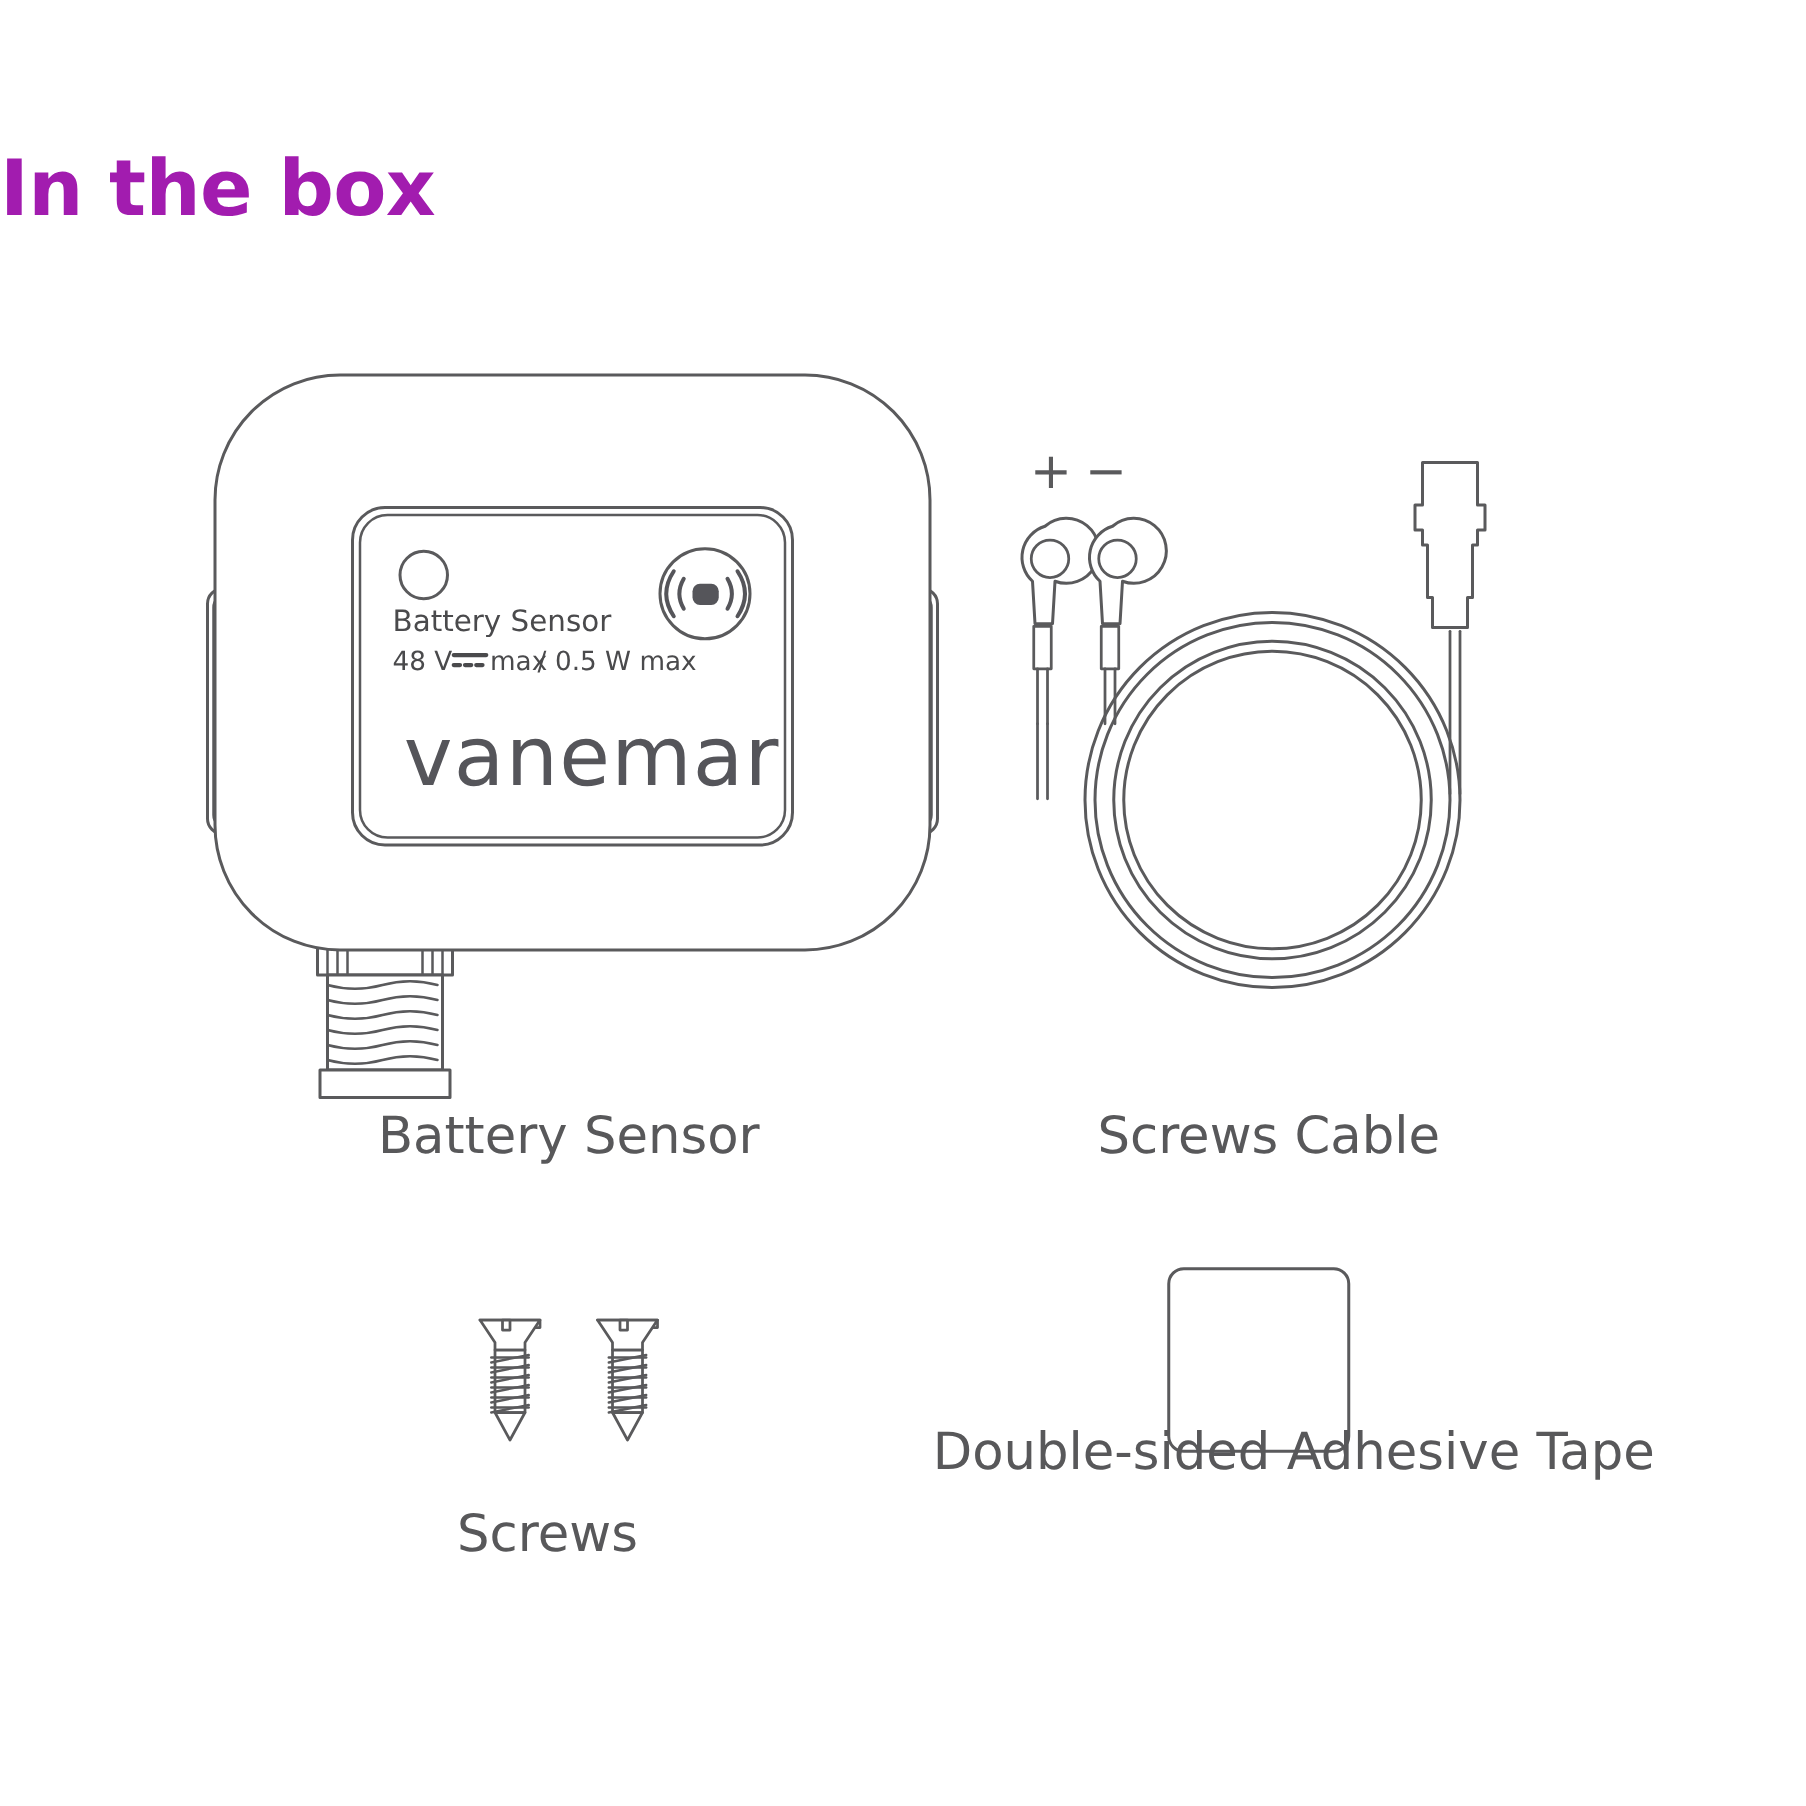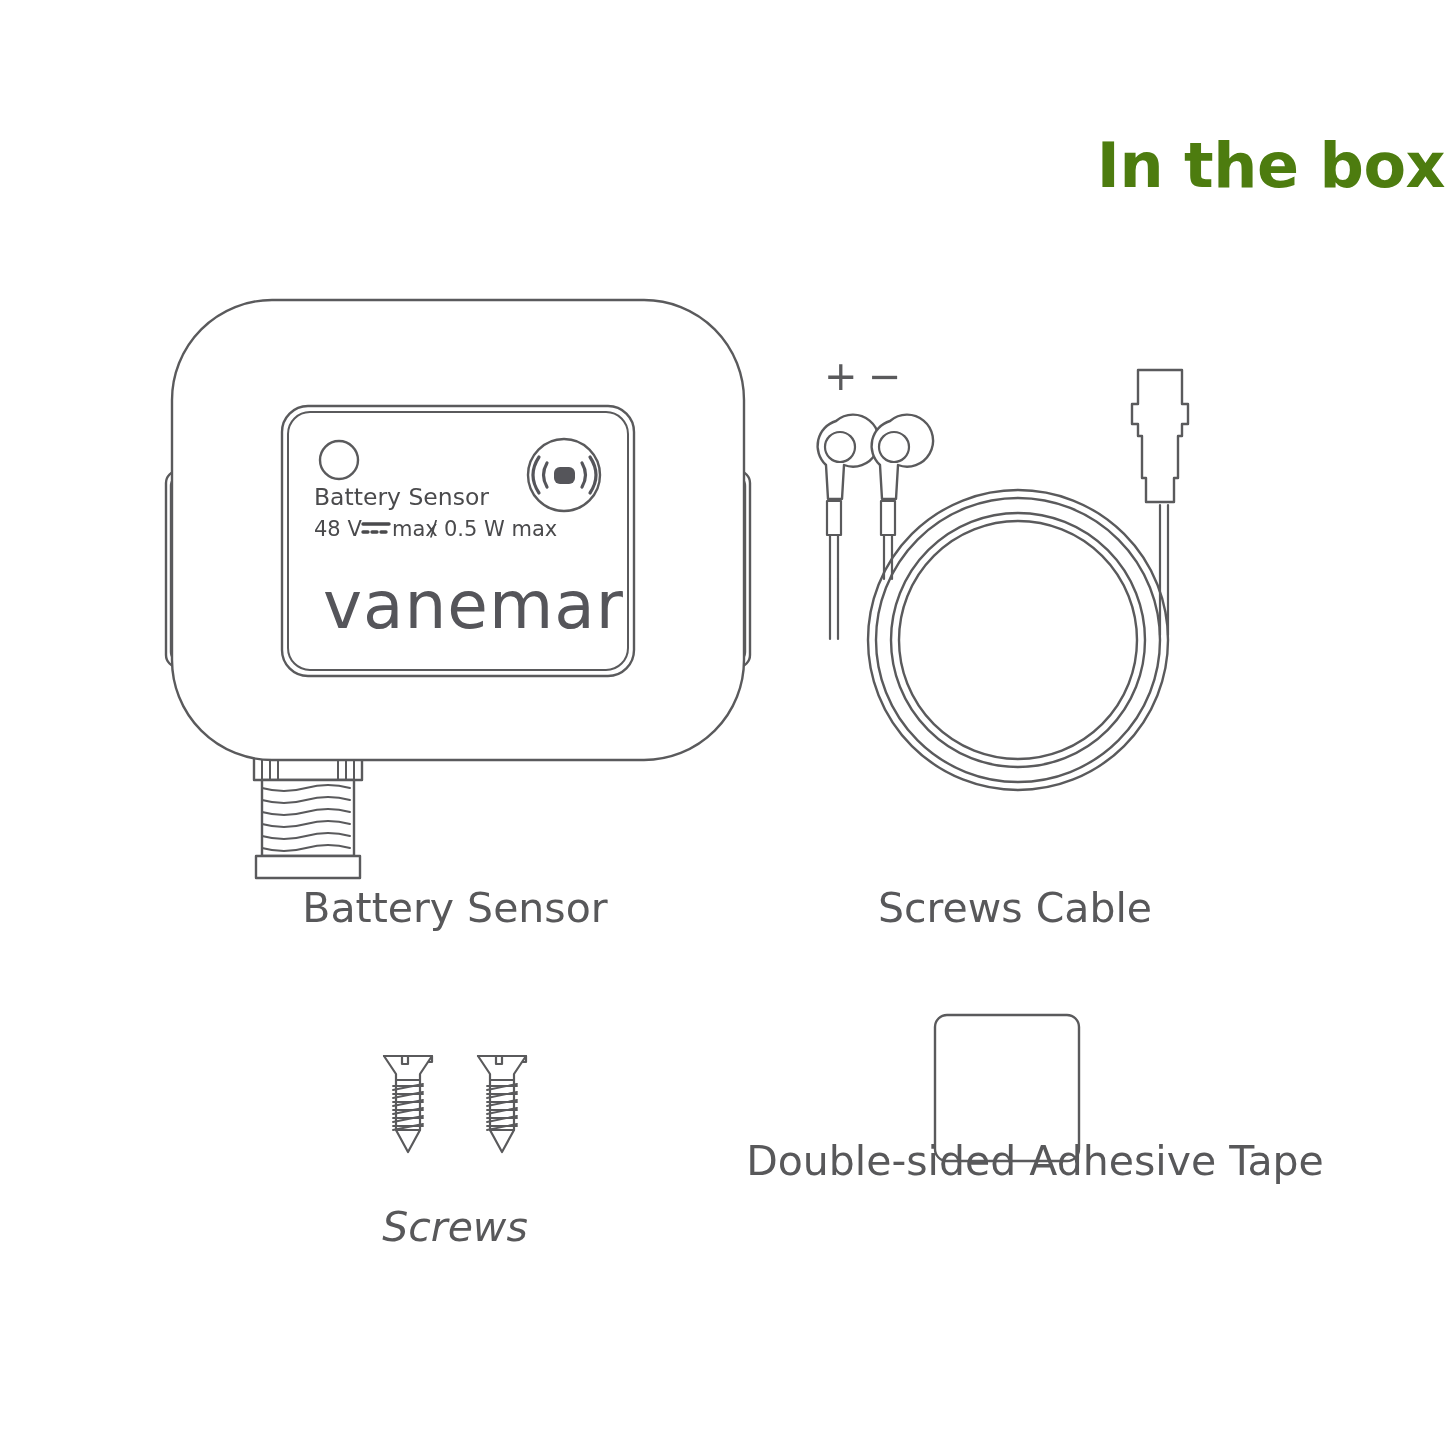--- a/index.html
+++ b/index.html
@@ -10,41 +10,41 @@
   .page {
     position: relative;
     width: 1445px;
     height: 1445px;
     background: #ffffff;
     font-family: "DejaVu Sans", sans-serif;
     overflow: hidden;
   }
   .title {
     position: absolute;
-    top: 129px;
+    top: 114px;
     left: 0;
     width: 100%;
-    text-align: right;
+    text-align: left;
     font-size: 62px;
     font-weight: 700;
-    color: #4d7c0f;
+    color: #a21caf;
     letter-spacing: -0.5px;
     font-family: "DejaVu Sans", sans-serif;
   }
   .caption {
     position: absolute;
     text-align: center;
     font-size: 41px;
     color: #58585a;
     font-family: "DejaVu Sans", sans-serif;
     white-space: nowrap;
   }
   .cap-sensor { top: 884px; left: 0; width: 910px; }
   .cap-cable  { top: 884px; left: 660px; width: 710px; }
-  .cap-screws { top: 1203px; left: 60px; width: 790px; font-style: italic; }
+  .cap-screws { top: 1203px; left: 43px; width: 790px; }
   .cap-tape   { top: 1137px; left: 640px; width: 790px; text-align: center; }
 
   .art { position: absolute; }
   .art svg { display: block; overflow: visible; }
 
   .sensor-art { top: 288px; left: 158px; }
   .cable-art  { top: 352px; left: 800px; }
   .screws-art { top: 1046px; left: 372px; }
   .tape-art   { top: 1012px; left: 932px; }
 

